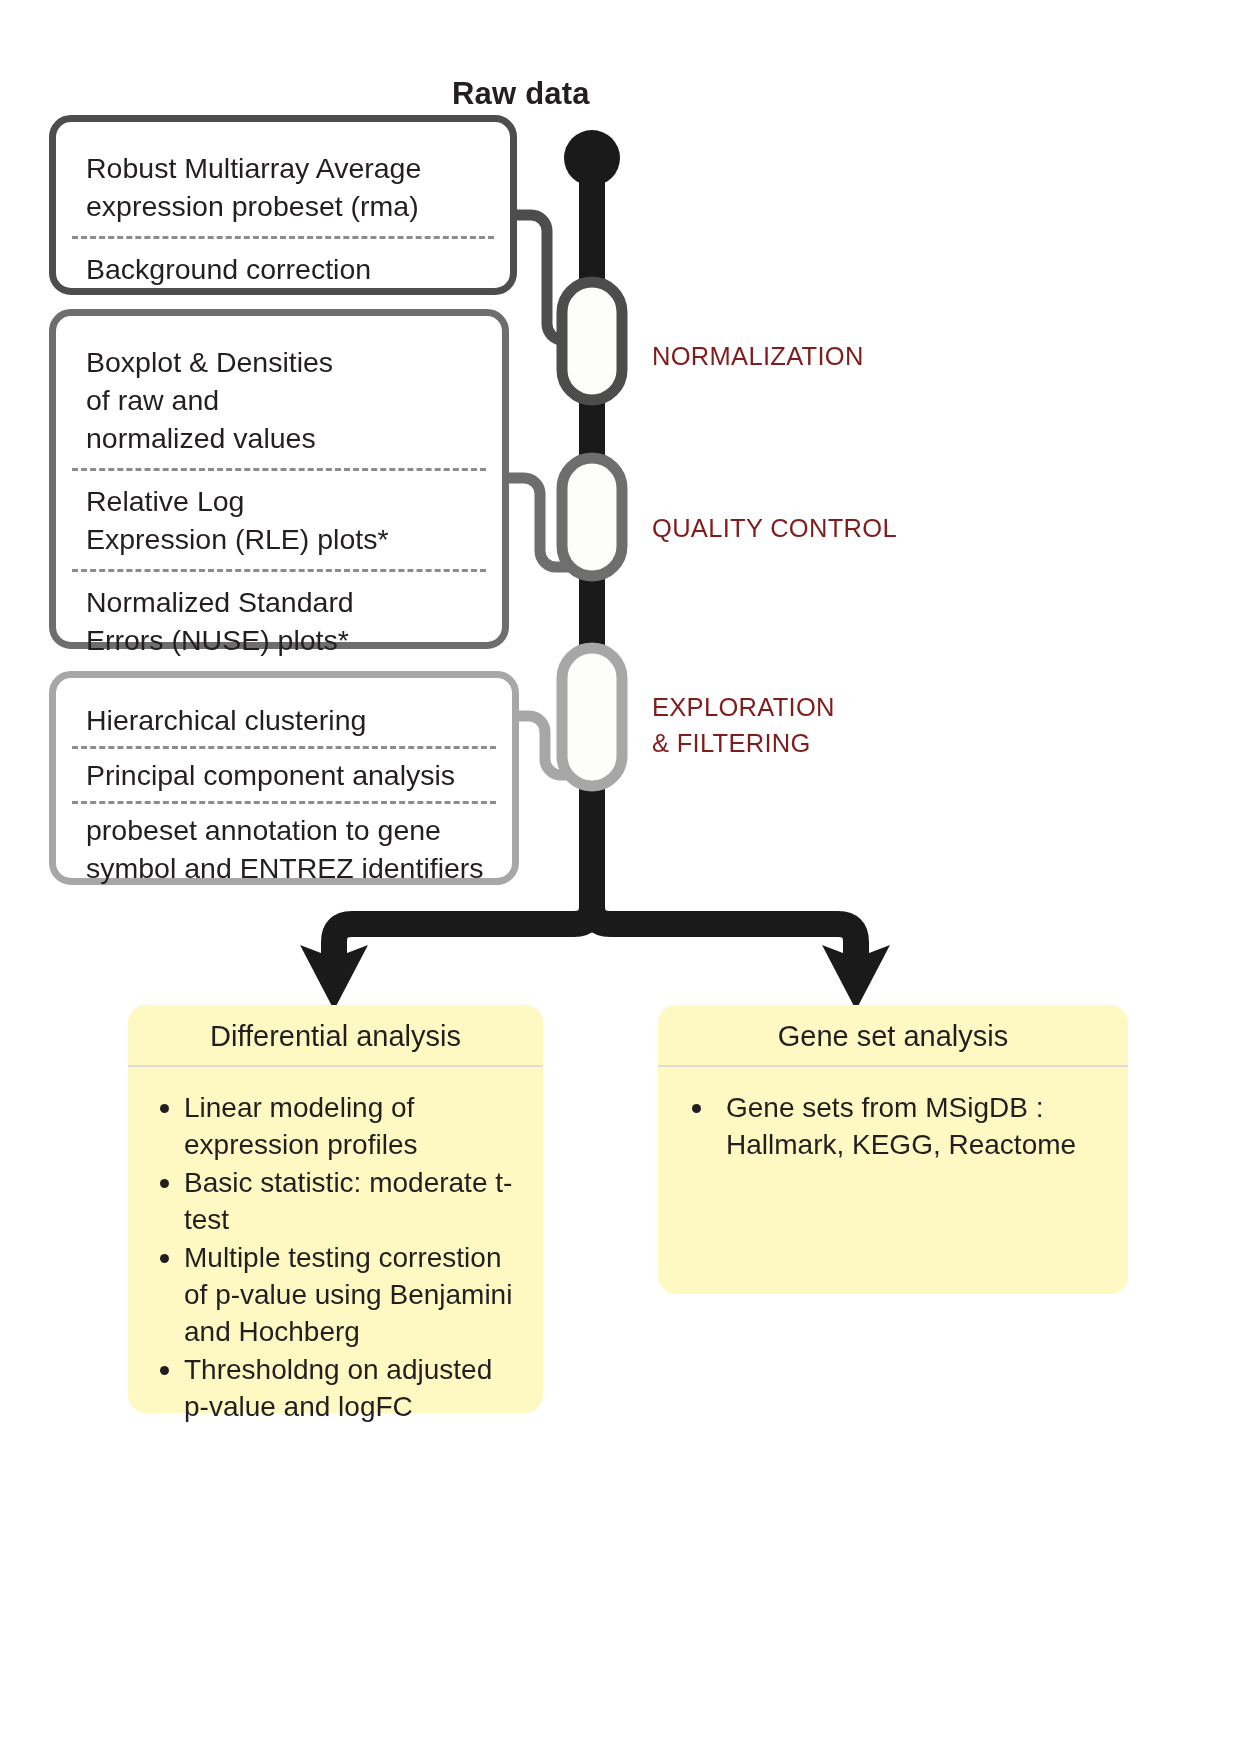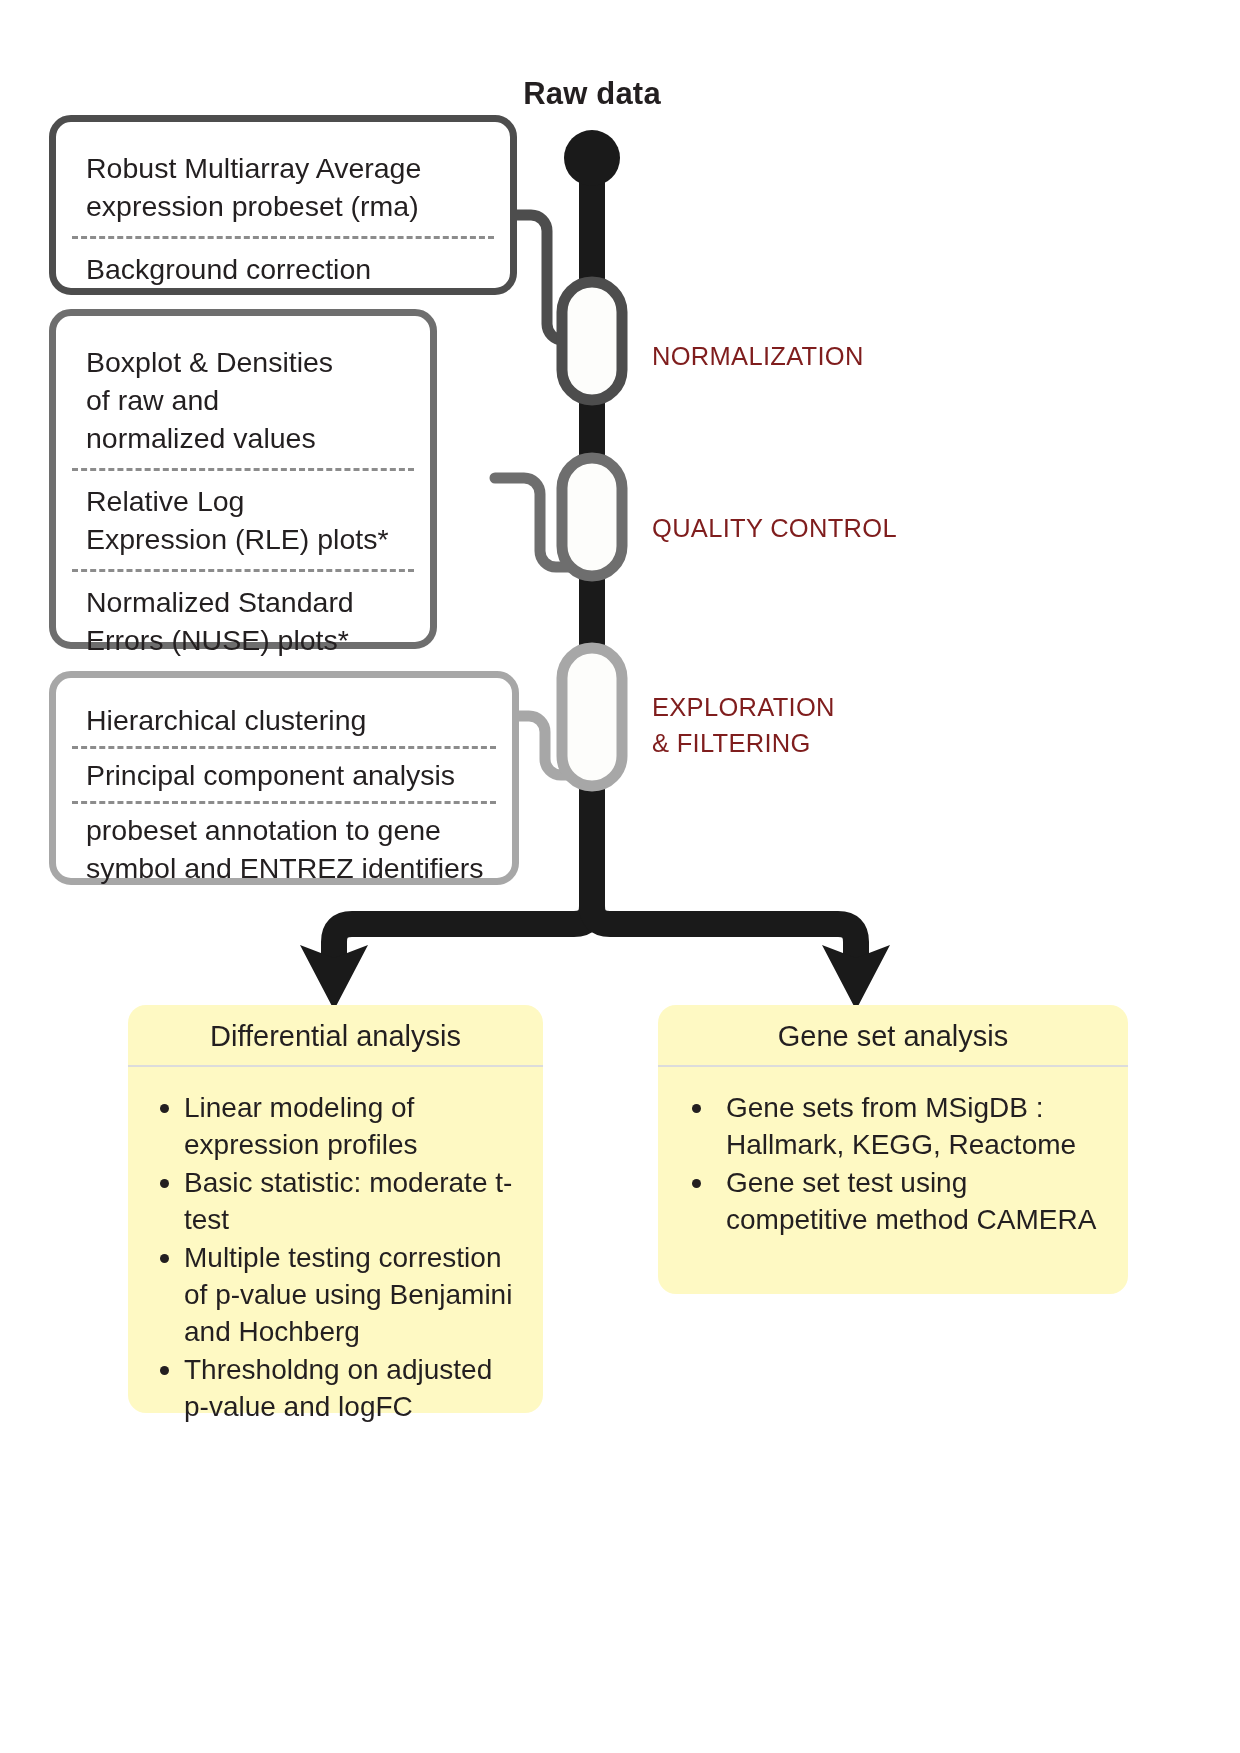--- a/index.html
+++ b/index.html
@@ -23,21 +23,21 @@
     height: 1753px;
   }
 
   .abs { position: absolute; }
 
   
   #raw-data-title {
     left: 452px;
     top: 76px;
     width: 280px;
-    text-align: center;
+    text-align: left;
     font-size: 31px;
     font-weight: bold;
     letter-spacing: 0.2px;
     color: #231f20;
   }
 
   
   .step-box {
     box-sizing: border-box;
     background: #ffffff;
@@ -53,21 +53,21 @@
     font-size: 28.5px;
     line-height: 38px;
     color: #231f20;
     padding: 11px 10px 11px 14px;
   }
   .step-item + .step-item {
     border-top: 3px dashed #8c8c8c;
   }
 
   #box-normalization { left: 49px;  top: 115px; width: 468px; height: 180px; }
-  #box-quality       { left: 49px;  top: 309px; width: 388px; height: 340px; }
+  #box-quality       { left: 49px;  top: 309px; width: 460px; height: 340px; }
   #box-exploration   { left: 49px;  top: 671px; width: 470px; height: 214px; }
 
   #box-exploration .step-item { padding-top: 7px; padding-bottom: 7px; }
 
   
   .stage-label {
     font-size: 25.5px;
     font-weight: normal;
     letter-spacing: 0.3px;
     line-height: 36px;
@@ -204,15 +204,14 @@
     <li><span class="bullet-dot"></span><span>Basic statistic: moderate t-test</span></li>
     <li><span class="bullet-dot"></span><span>Multiple testing correstion of p-value using Benjamini and Hochberg</span></li>
     <li><span class="bullet-dot"></span><span>Thresholdng on adjusted p-value and logFC</span></li>
   </ul>
 </div>
 
 <div class="abs analysis-panel" id="panel-geneset">
   <div class="panel-title">Gene set analysis</div>
   <ul class="panel-list">
     <li><span class="bullet-dot"></span><span>Gene sets from MSigDB : Hallmark, KEGG, Reactome</span></li>
-    <li><span class="bullet-dot"></span><span>Gene set test using competitive method CAMERA</span></li>
   </ul>
 </div>
 
 </body></html>

